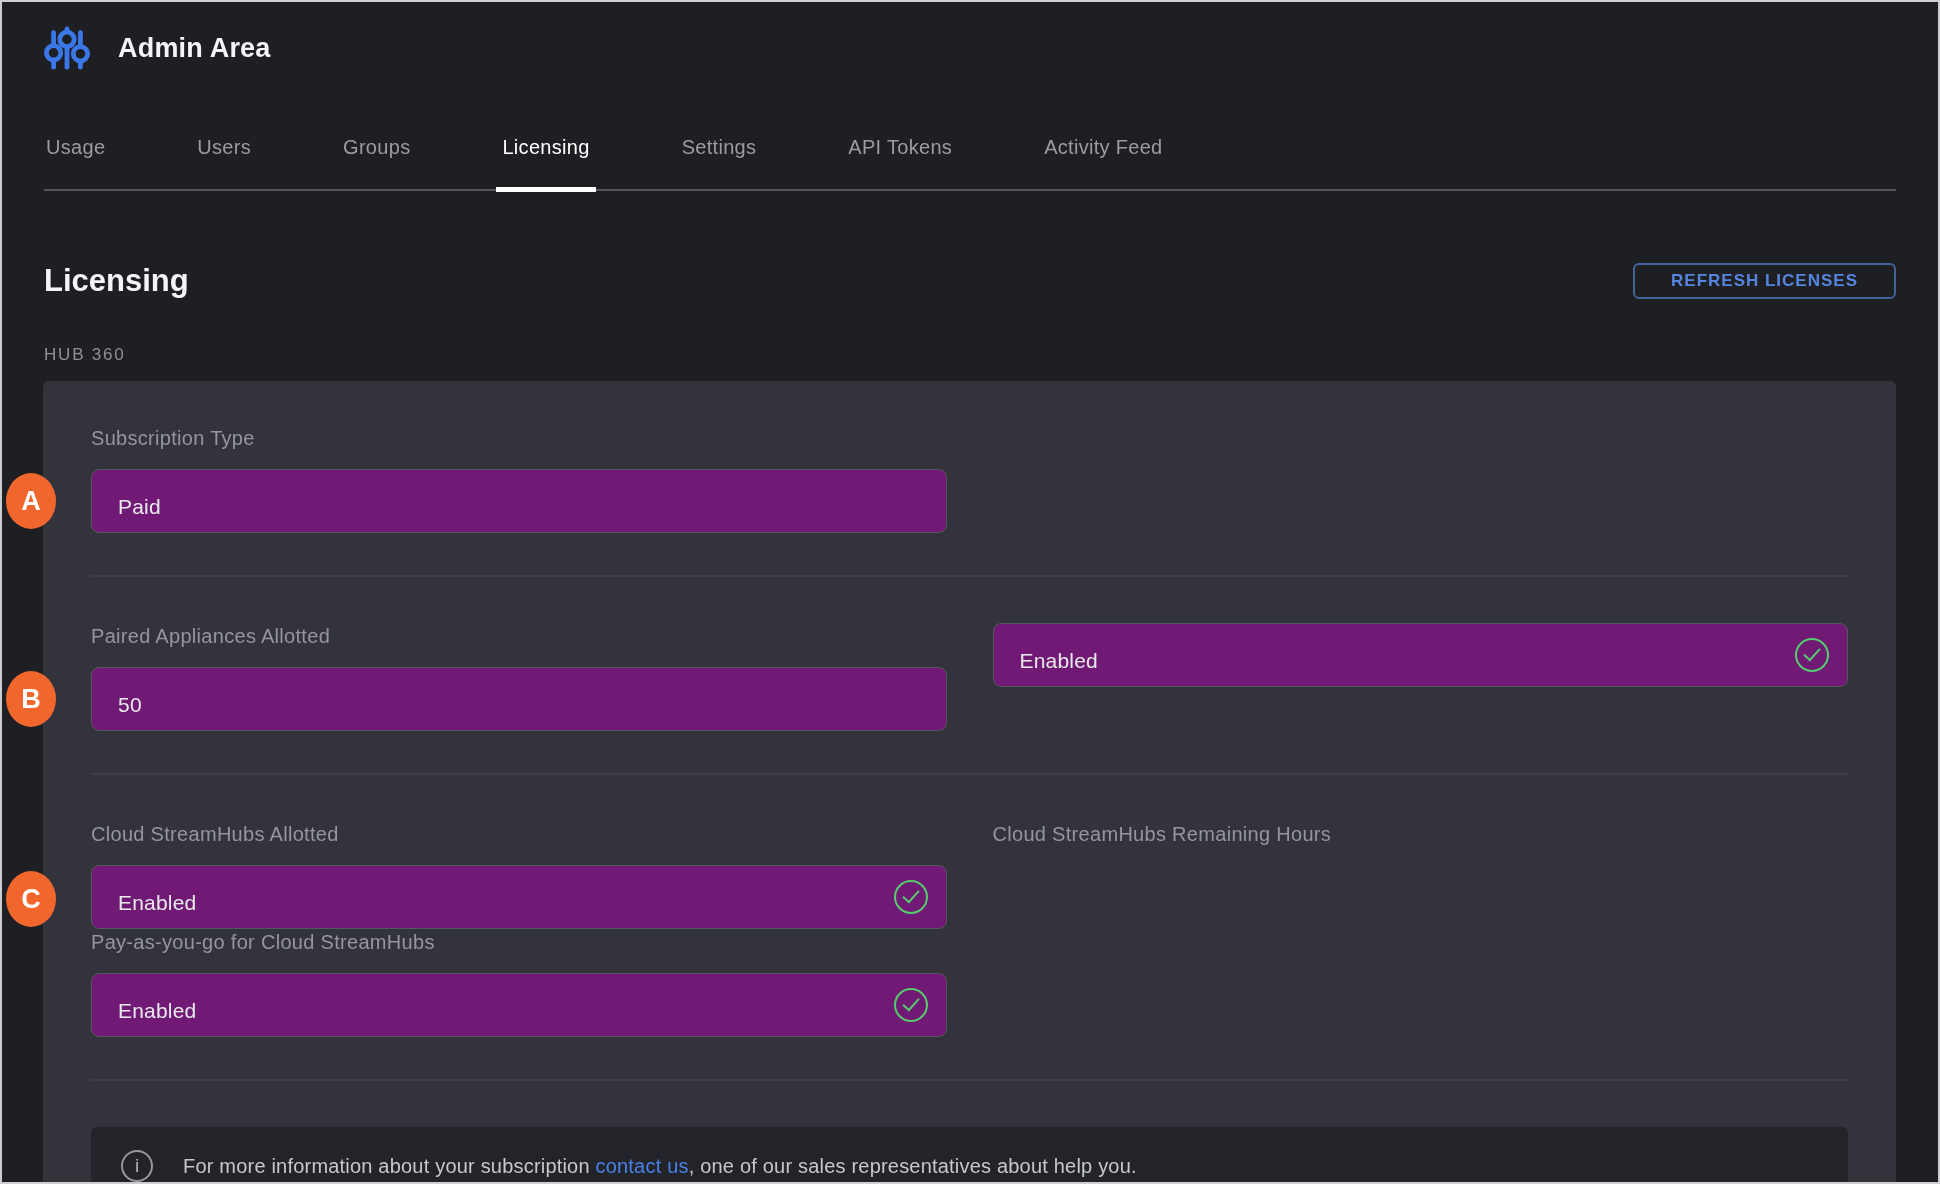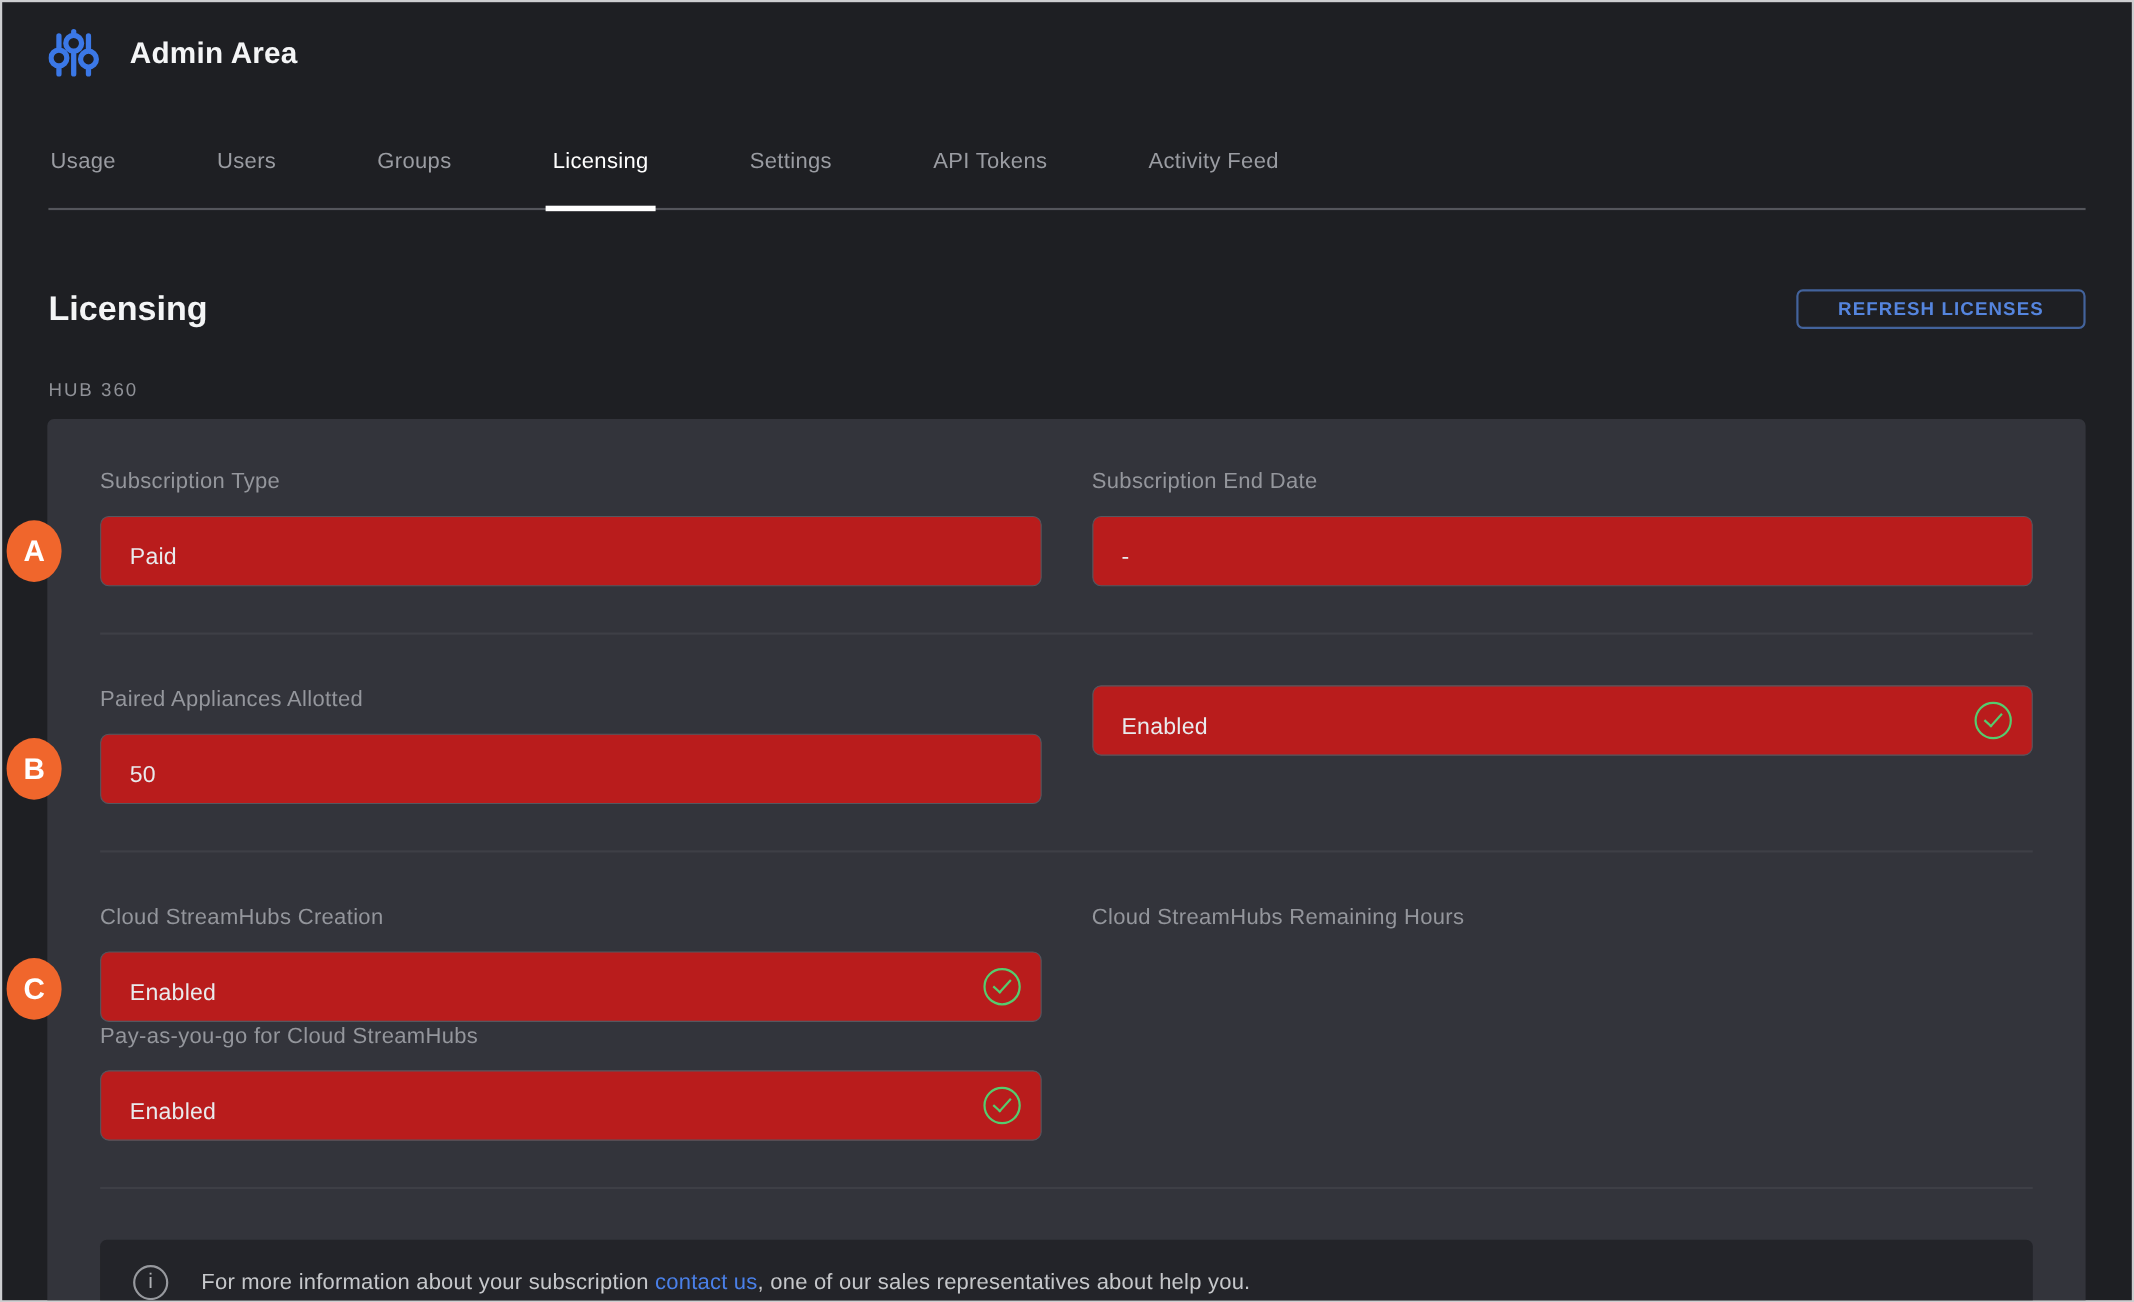--- a/index.html
+++ b/index.html
@@ -101,21 +101,21 @@
     display: block;
     font-size: 20px;
     line-height: 26px;
     color: #94969c;
     letter-spacing: 0.3px;
     margin-bottom: 18px;
   }
   .field-box {
     position: relative;
     height: 64px;
-    background: #b91c1c;
+    background: #701a75;
     border: 1px solid #55575f;
     border-radius: 8px;
     display: flex;
     align-items: center;
     padding: 12px 60px 0 26px;
     cursor: default;
   }
   .field-value { font-size: 21px; color: #e9eaec; letter-spacing: 0.2px; }
 
   .check-icon {
@@ -220,26 +220,20 @@
 
 <div class="card">
 
   <div class="field-row">
     <div class="field">
       <span class="field-label">Subscription Type</span>
       <div class="field-box">
         <span class="field-value">Paid</span>
       </div>
     </div>
-    <div class="field">
-      <span class="field-label">Subscription End Date</span>
-      <div class="field-box">
-        <span class="field-value">-</span>
-      </div>
-    </div>
   </div>
   <div class="row-divider"></div>
 
   <div class="field-row">
     <div class="field">
       <span class="field-label">Paired Appliances Allotted</span>
       <div class="field-box">
         <span class="field-value">50</span>
       </div>
     </div>
@@ -247,21 +241,21 @@
       <div class="field-box">
         <span class="field-value">Enabled</span>
         <span class="check-icon"></span>
       </div>
     </div>
   </div>
   <div class="row-divider"></div>
 
   <div class="field-row">
     <div class="field">
-      <span class="field-label">Cloud StreamHubs Creation</span>
+      <span class="field-label">Cloud StreamHubs Allotted</span>
       <div class="field-box">
         <span class="field-value">Enabled</span>
         <span class="check-icon"></span>
       </div>
     </div>
     <div class="field">
       <span class="field-label">Cloud StreamHubs Remaining Hours</span>
     </div>
     <div class="field">
       <span class="field-label">Pay-as-you-go for Cloud StreamHubs</span>

